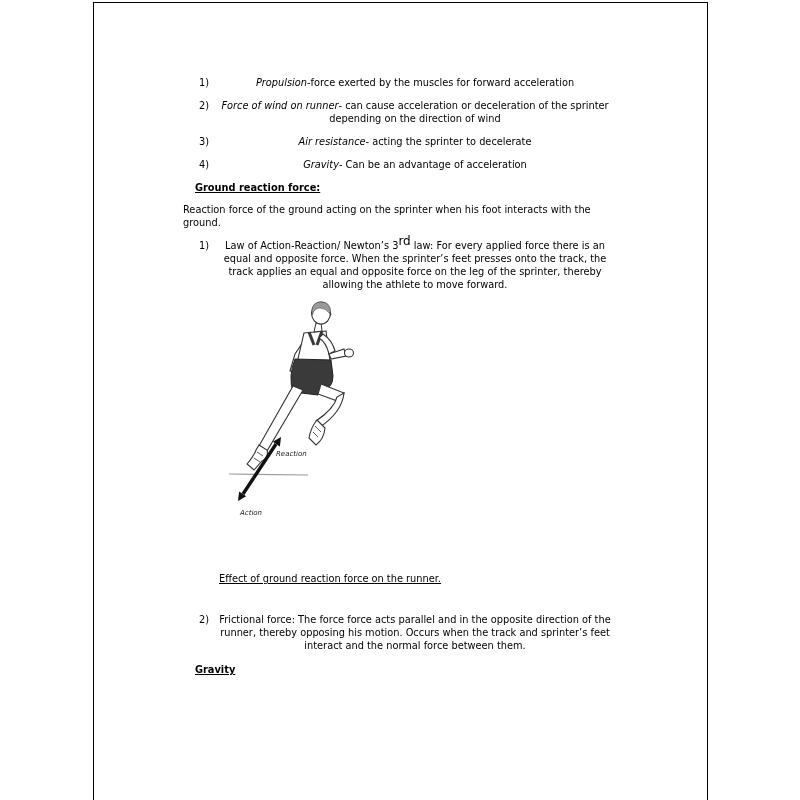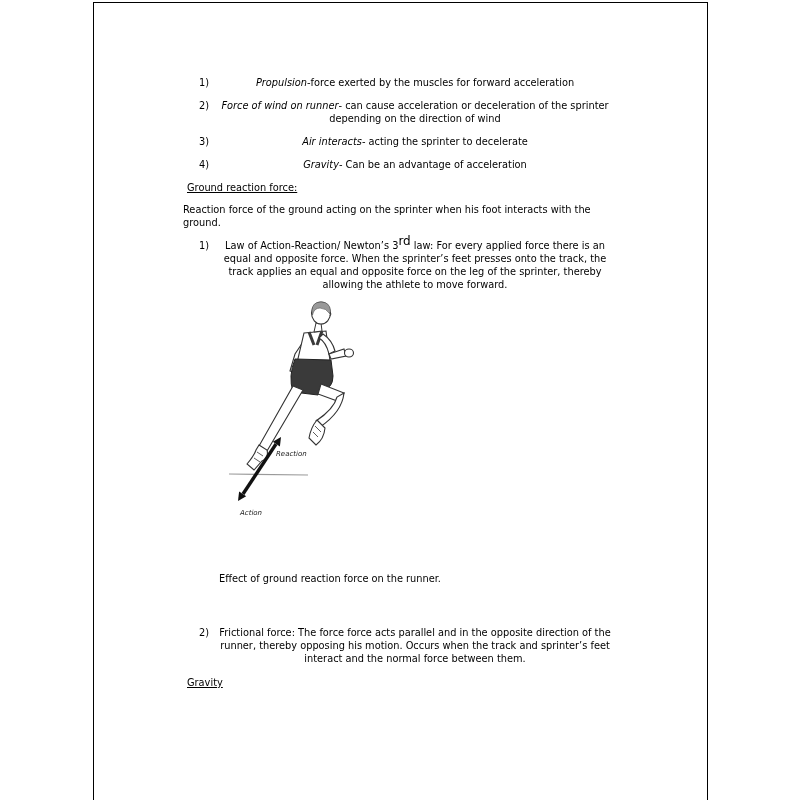--- a/index.html
+++ b/index.html
@@ -37,42 +37,44 @@
     flex: 0 0 20px;
     width: 20px;
   }
   .li-text {
     width: 392px;
     text-align: center;
   }
   .lead { font-style: italic; }
   .heading {
     text-decoration: underline;
-    margin: 0 0 9px 4px;
+    margin: 0 0 9px 12px;
+    font-weight: bold;
   }
   .para {
     width: 428px;
     margin: 0 17px 10px 0;
   }
   .law-item { margin-bottom: 7px; }
   sup.ord {
     font-size: 12px;
     vertical-align: super;
     line-height: 0;
   }
   .figure-wrap {
     margin-left: 46px;
     margin-bottom: 46px;
     width: 145px;
     height: 228px;
     font-style: italic;
   }
   .caption {
     margin-left: 36px;
-    margin-bottom: 41px;
+    margin-bottom: 28px;
+    text-decoration: underline;
   }
   .item2 { margin-bottom: 11px; }
   .fig-label {
     font-family: "DejaVu Sans", "Liberation Sans", sans-serif;
     font-size: 7px;
     fill: #222;
   }
 </style>
 </head>
 <body>
@@ -83,21 +85,21 @@
     <div class="list-item">
       <span class="num">1)</span>
       <div class="li-text"><span class="lead">Propulsion</span><span>-force exerted by the muscles for forward acceleration</span></div>
     </div>
     <div class="list-item">
       <span class="num">2)</span>
       <div class="li-text"><span class="lead">Force of wind on runner</span><span>- can cause acceleration or deceleration of the sprinter depending on the direction of wind</span></div>
     </div>
     <div class="list-item">
       <span class="num">3)</span>
-      <div class="li-text"><span class="lead">Air interacts</span><span>- acting the sprinter to decelerate</span></div>
+      <div class="li-text"><span class="lead">Air resistance</span><span>- acting the sprinter to decelerate</span></div>
     </div>
     <div class="list-item">
       <span class="num">4)</span>
       <div class="li-text"><span class="lead">Gravity</span><span>- Can be an advantage of acceleration</span></div>
     </div>
 
     <div class="heading">Ground reaction force:</div>
     <div class="para">Reaction force of the ground acting on the sprinter when his foot interacts with the ground.</div>
 
     <div class="list-item law-item">

